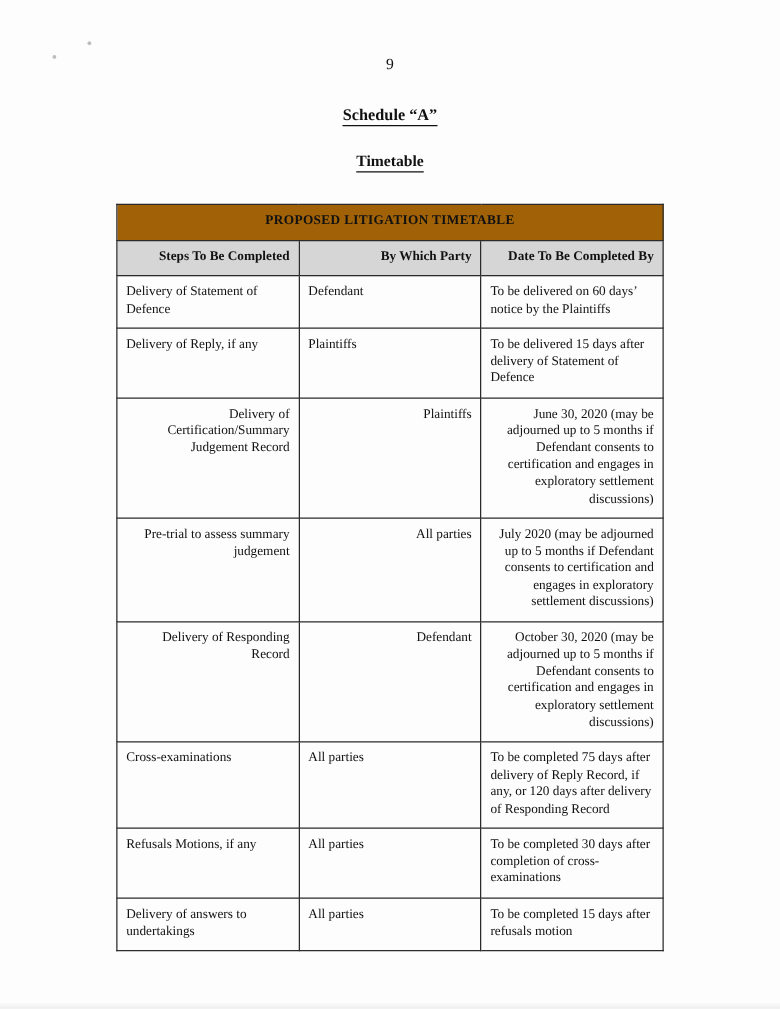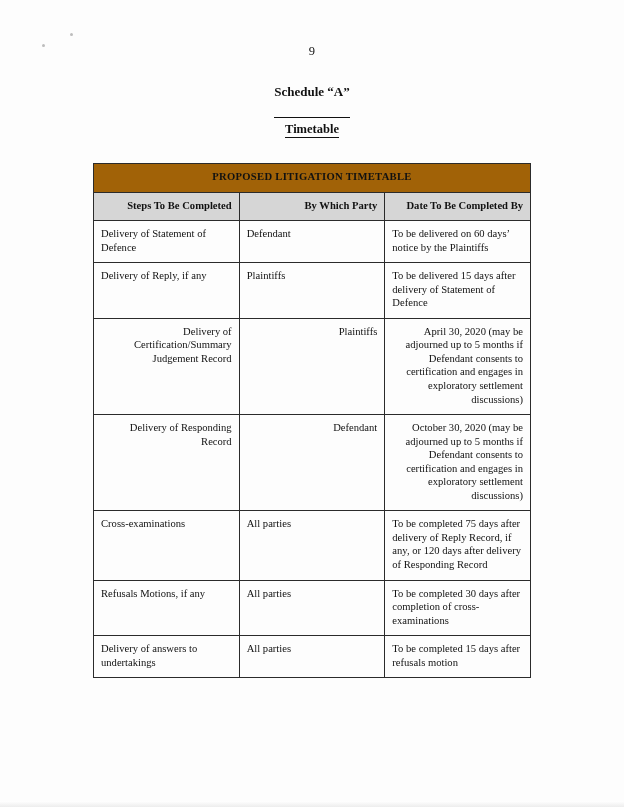--- a/index.html
+++ b/index.html
@@ -35,21 +35,21 @@
     letter-spacing: 0.2px;
   }
   .schedule-title {
     text-align: center;
     font-size: 13px;
     font-weight: bold;
     margin-top: 25px;
   }
   .schedule-title span {
     border-bottom: 1px solid #111;
-    padding-bottom: 18px;
+    padding-bottom: 1px;
   }
   .timetable-label {
     text-align: center;
     font-size: 12.5px;
     font-weight: bold;
     margin-top: 22px;
   }
   .timetable-label span {
     border-bottom: 1px solid #111;
     padding-bottom: 1px;
@@ -138,23 +138,28 @@
 
         <tr>
           <td class="cell-step">Delivery of Reply, if any</td>
           <td class="cell-party">Plaintiffs</td>
           <td class="cell-date">To be delivered 15 days after delivery of Statement of Defence</td>
         </tr>
 
         <tr class="row-tall">
           <td class="cell-step">Delivery of Certification/Summary Judgement Record</td>
           <td class="cell-party">Plaintiffs</td>
-          <td class="cell-date">April 30, 2020 (may be adjourned up to 5 months if Defendant consents to certification and engages in exploratory settlement discussions)</td>
+          <td class="cell-date">June 30, 2020 (may be adjourned up to 5 months if Defendant consents to certification and engages in exploratory settlement discussions)</td>
         </tr>
 
+        <tr class="row-tall">
+          <td class="cell-step">Pre-trial to assess summary judgement</td>
+          <td class="cell-party">All parties</td>
+          <td class="cell-date">July 2020 (may be adjourned up to 5 months if Defendant consents to certification and engages in exploratory settlement discussions)</td>
+        </tr>
 
         <tr class="row-tall">
           <td class="cell-step">Delivery of Responding Record</td>
           <td class="cell-party">Defendant</td>
           <td class="cell-date">October 30, 2020 (may be adjourned up to 5 months if Defendant consents to certification and engages in exploratory settlement discussions)</td>
         </tr>
 
 
         <tr>
           <td class="cell-step">Cross-examinations</td>

